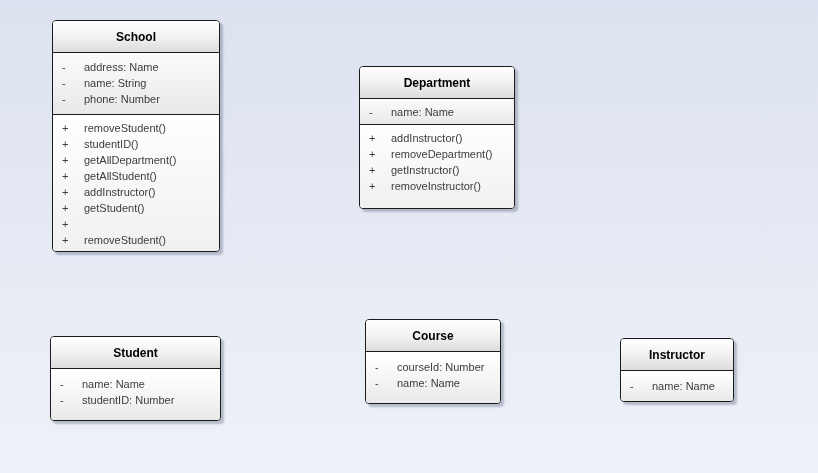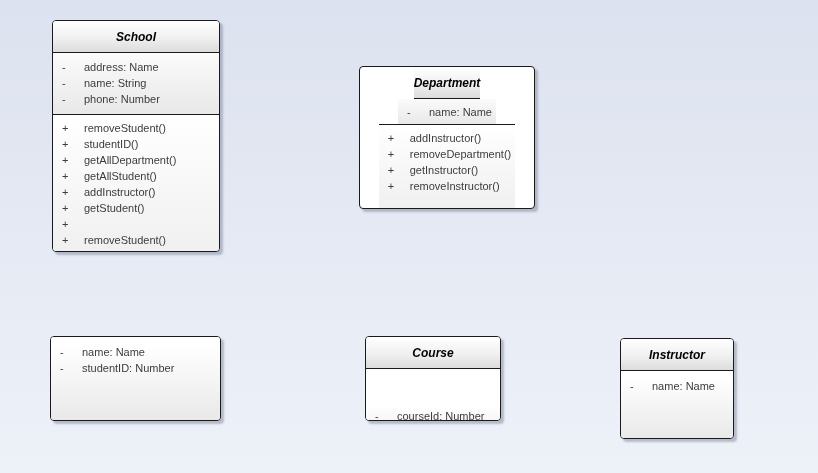--- a/index.html
+++ b/index.html
@@ -33,21 +33,20 @@
     flex: 0 0 auto;
     height: 31px;
     display: flex;
     align-items: center;
     justify-content: center;
     font-size: 12px;
     font-weight: bold;
     color: #000000;
     background: linear-gradient(180deg, #ffffff 0%, #f0f0f0 55%, #dcdcdc 100%);
     border-bottom: 1.5px solid #1a1a1a;
-    font-style: italic;
   }
   .compartment {
     box-sizing: border-box;
     padding: 5px 4px 4px 6px;
   }
   .compartment.attrs {
     background: linear-gradient(180deg, #fbfbfb 0%, #e8e8e8 100%);
   }
   .compartment.ops {
     flex: 1 1 auto;
@@ -66,24 +65,24 @@
     line-height: 16px;
     color: #3c3c3c;
     white-space: nowrap;
   }
   .member .sign {
     flex: 0 0 22px;
     padding-left: 3px;
   }
   
   .class-school     { left: 52px;  top: 20px;  width: 168px; height: 232px; }
-  .class-department { left: 359px; top: 66px;  width: 176px; height: 143px; align-items: center; }
+  .class-department { left: 359px; top: 66px;  width: 156px; height: 143px; }
   .class-student    { left: 50px;  top: 336px; width: 171px; height: 85px; }
-  .class-course     { left: 365px; top: 336px; width: 136px; height: 85px; gap: 32px; }
-  .class-instructor { left: 620px; top: 338px; width: 114px; height: 101px; }
+  .class-course     { left: 365px; top: 319px; width: 136px; height: 85px; }
+  .class-instructor { left: 620px; top: 338px; width: 114px; height: 64px; }
   .class-school .compartment.attrs { padding-top: 6px; padding-bottom: 7px; }
 </style>
 </head>
 <body>
 
 <div class="canvas">
 
   <div class="uml-class class-school">
     <div class="uml-title">School</div>
     <div class="compartment attrs">
@@ -157,20 +156,21 @@
         <span class="mtext">getInstructor()</span>
       </div>
       <div class="member">
         <span class="sign">+</span>
         <span class="mtext">removeInstructor()</span>
       </div>
     </div>
   </div>
 
   <div class="uml-class class-student">
+    <div class="uml-title">Student</div>
     <div class="compartment attrs single">
       <div class="member">
         <span class="sign">-</span>
         <span class="mtext">name: Name</span>
       </div>
       <div class="member">
         <span class="sign">-</span>
         <span class="mtext">studentID: Number</span>
       </div>
     </div>

